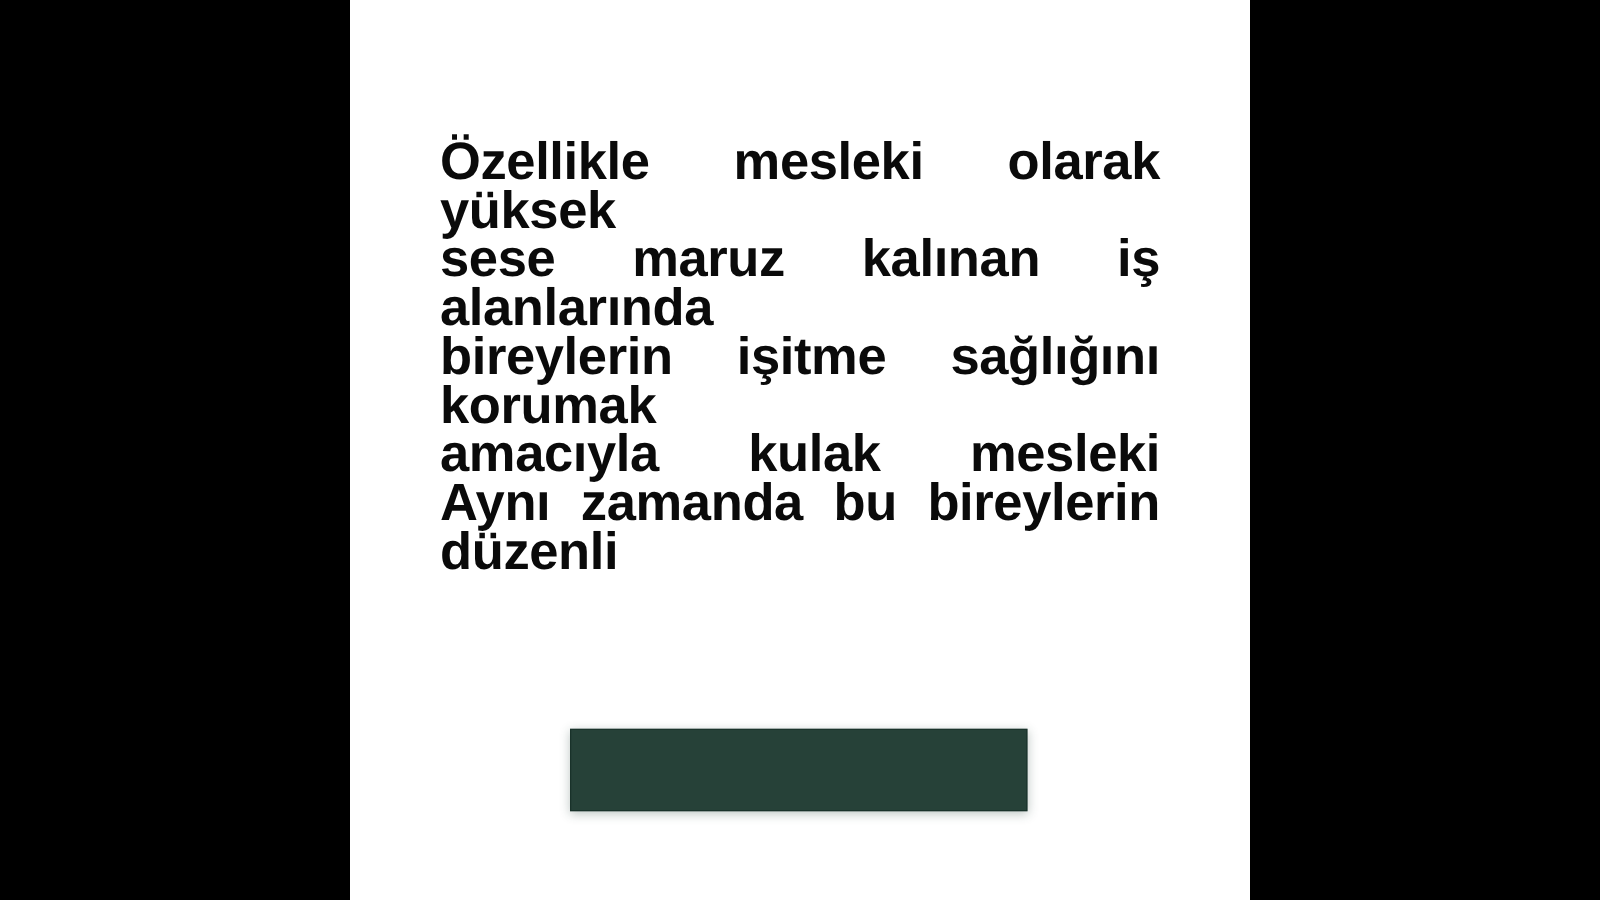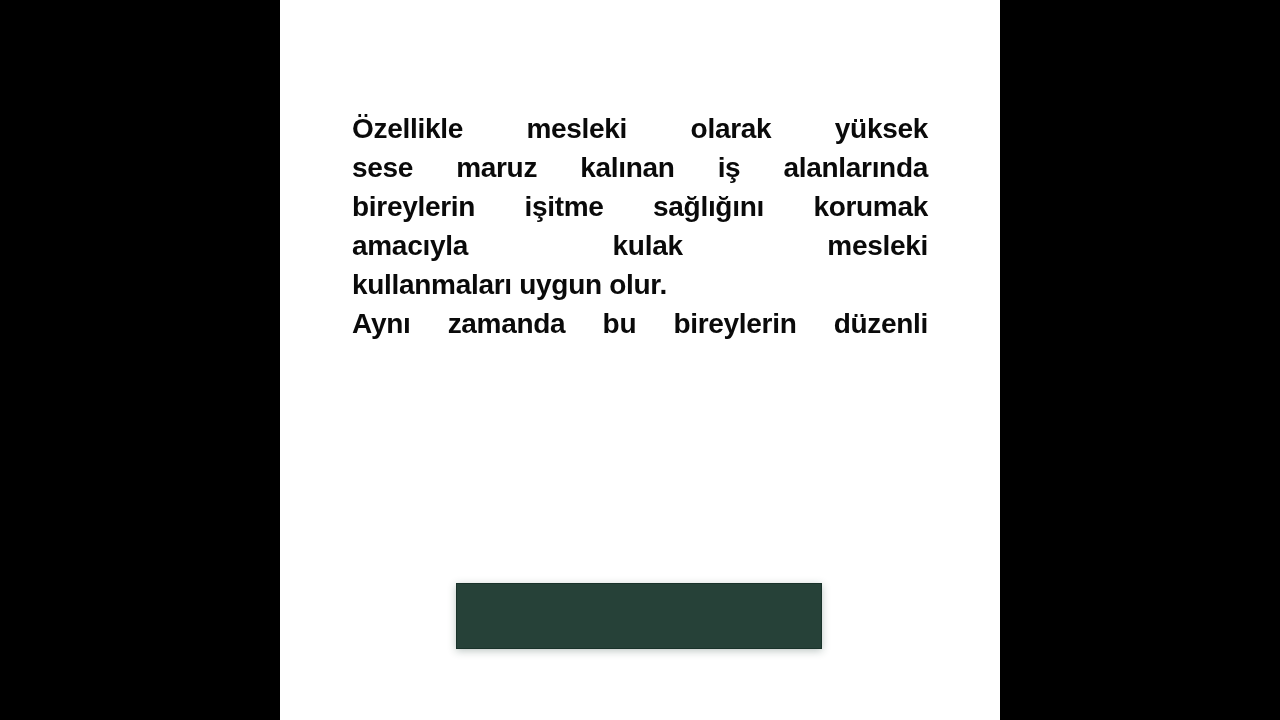--- a/index.html
+++ b/index.html
@@ -34,21 +34,21 @@
   }
   .body-text {
     position: absolute;
     left: 72px;
     top: 109px;
     width: 576px;
   }
   .para { margin: 0; padding: 0; }
   .para + .para { }
   .text-line {
-    font-size: 28px;
+    font-size: 42px;
     line-height: 39px;
     font-weight: bold;
     color: #0a0a0a;
     letter-spacing: -0.3px;
     text-align: justify;
     -moz-text-align-last: justify;
     text-align-last: justify;
     white-space: normal;
   }
   .text-line.last {
@@ -76,21 +76,20 @@
 
   <div class="slide-panel">
 
     <div class="body-text">
 
       <div class="para">
         <div class="text-line" data-bind="content.paragraph1.lines.0">Özellikle mesleki olarak yüksek</div>
         <div class="text-line" data-bind="content.paragraph1.lines.1">sese maruz kalınan iş alanlarında</div>
         <div class="text-line" data-bind="content.paragraph1.lines.4">bireylerin işitme sağlığını korumak</div>
         <div class="text-line" data-bind="content.paragraph1.lines.5">amacıyla kulak mesleki</div>
-        <div class="text-line last" data-bind="content.paragraph1.lines.6">kullanmaları uygun olur.</div>
       </div>
 
       <div class="para">
         <div class="text-line" data-bind="content.paragraph2.lines.0">Aynı zamanda bu bireylerin düzenli</div>
       </div>
 
     </div>
 
     <div class="logo-placeholder" data-bind-style="backgroundColor:logo_block.color" style="background-color: rgb(38, 65, 56);"></div>
 

